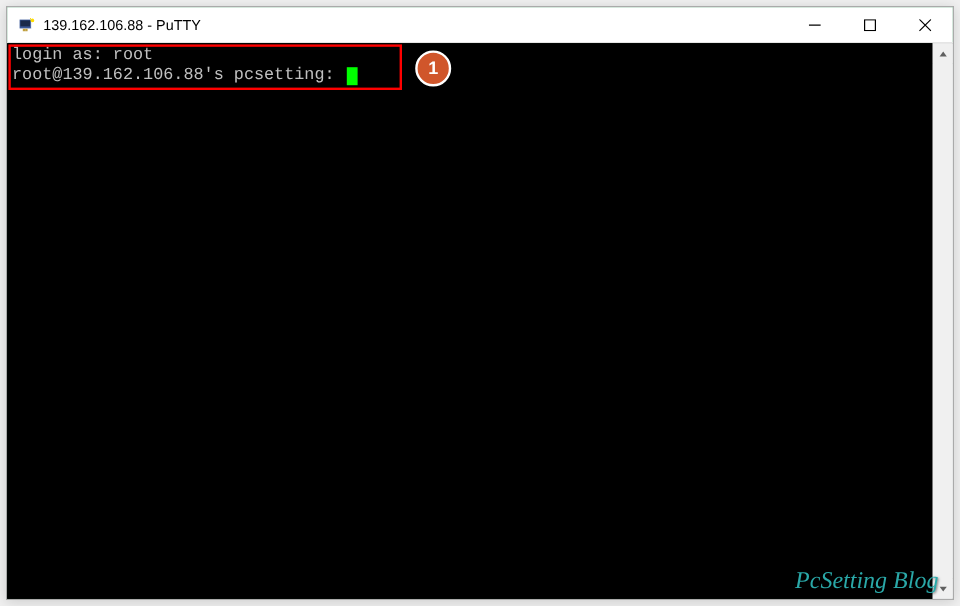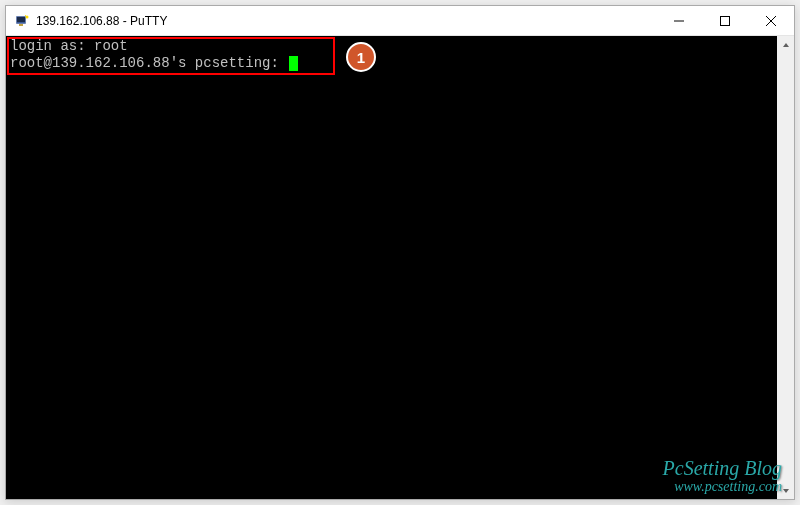--- a/index.html
+++ b/index.html
@@ -213,14 +213,13 @@
     </div>
   </div>
 </div>
 
 <div class="annotation-badge">
   <span>1</span>
 </div>
 
 <div class="watermark">
   <div class="watermark-title">PcSetting Blog</div>
-  <div class="watermark-url">www.pcsetting.com</div>
 </div>
 
 </body></html>

